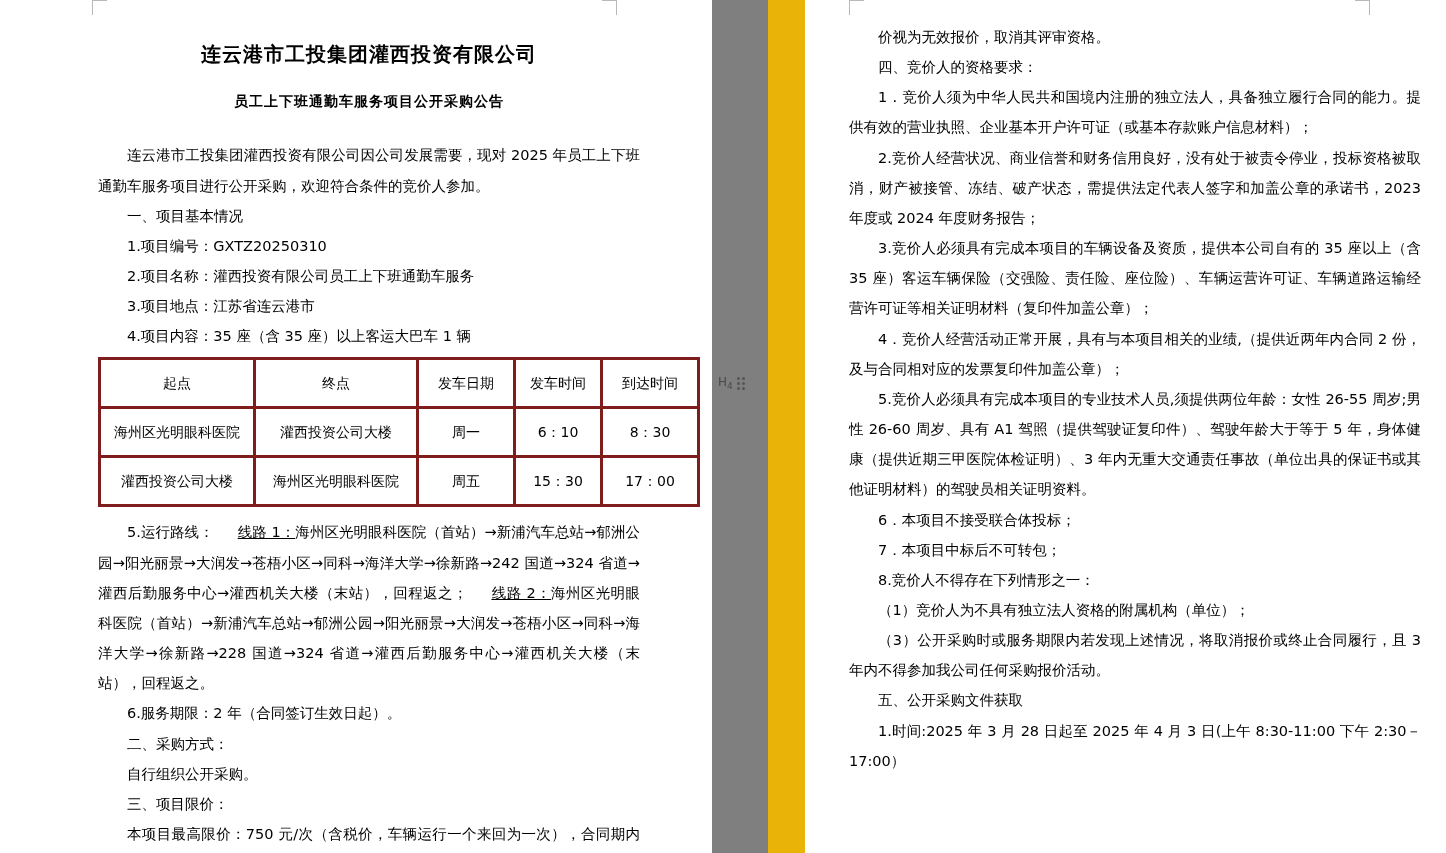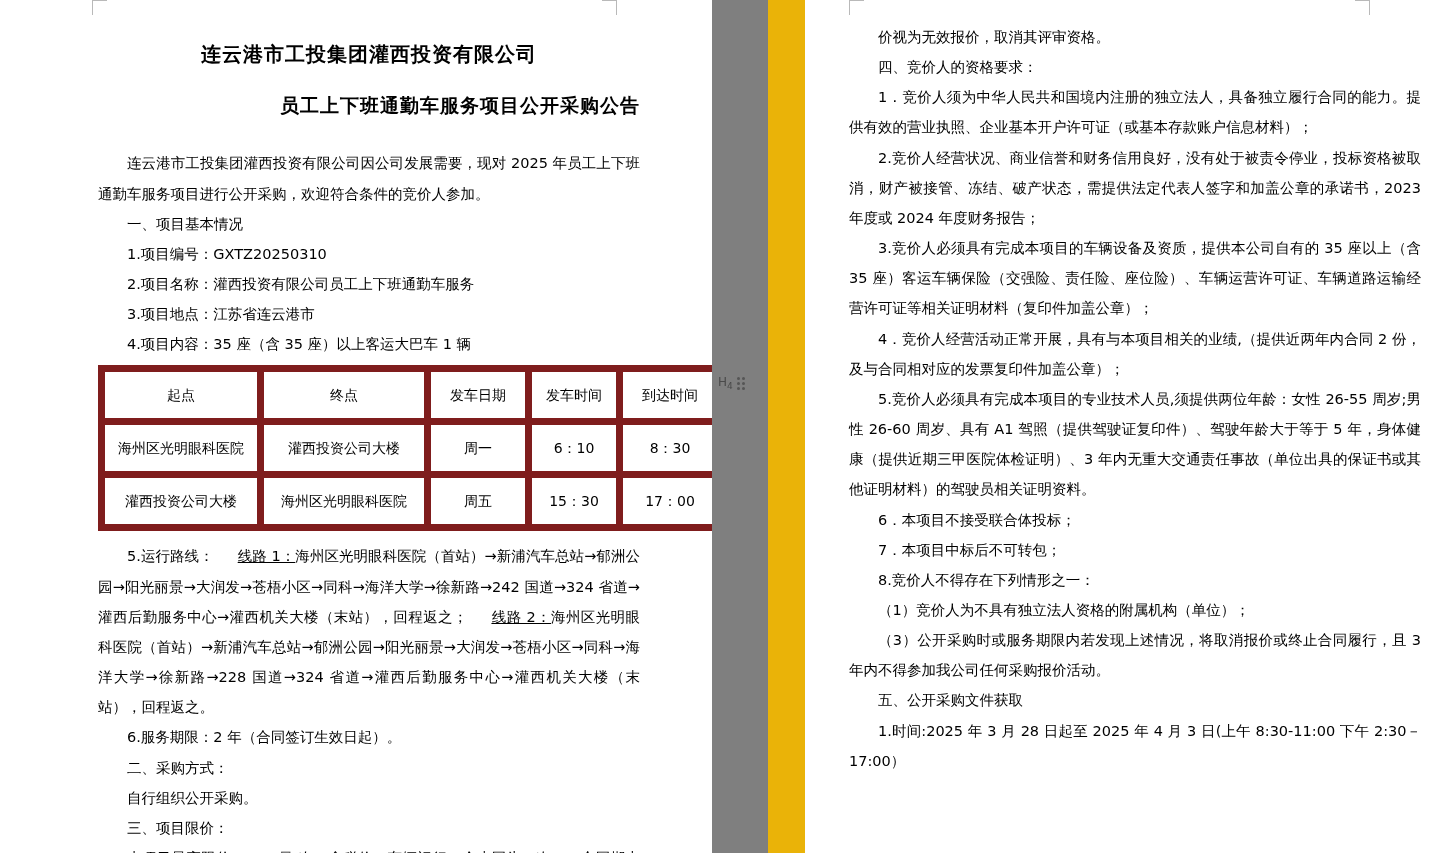--- a/index.html
+++ b/index.html
@@ -67,42 +67,42 @@
   }
   .title1 {
     text-align: center;
     font-size: 20px;
     font-weight: bold;
     letter-spacing: 1px;
     line-height: 1.6;
     margin: 8px 0 20px 0;
   }
   .title2 {
-    text-align: right;
-    font-size: 19px;
+    text-align: center;
+    font-size: 14px;
     font-weight: bold;
     letter-spacing: 1px;
     line-height: 1.6;
     margin: 0 0 28px 0;
   }
   p.para {
     margin: 0;
     text-align: justify;
     text-justify: inter-ideograph;
     line-height: 2.08;
   }
   p.indent2 { text-indent: 2em; }
   table.route {
     border-collapse: collapse;
     margin: 6px 0 10px 0;
     width: 534px;
     table-layout: fixed;
   }
   table.route td {
-    border: 7px solid #7f1d1d;
+    border: 3px solid #7f1d1d;
     text-align: center;
     font-size: 14px;
     height: 42px;
     padding: 2px 2px;
     line-height: 1.4;
   }
   .col1 { width: 148px; }
   .col2 { width: 156px; }
   .col3 { width: 90px; }
   .col4 { width: 80px; }

